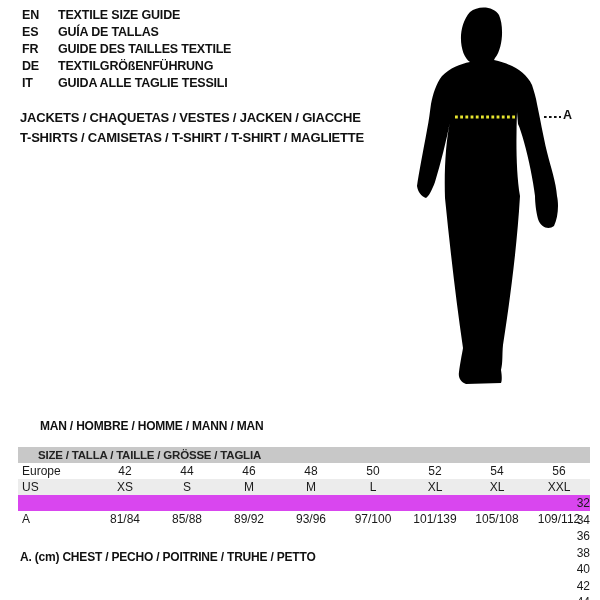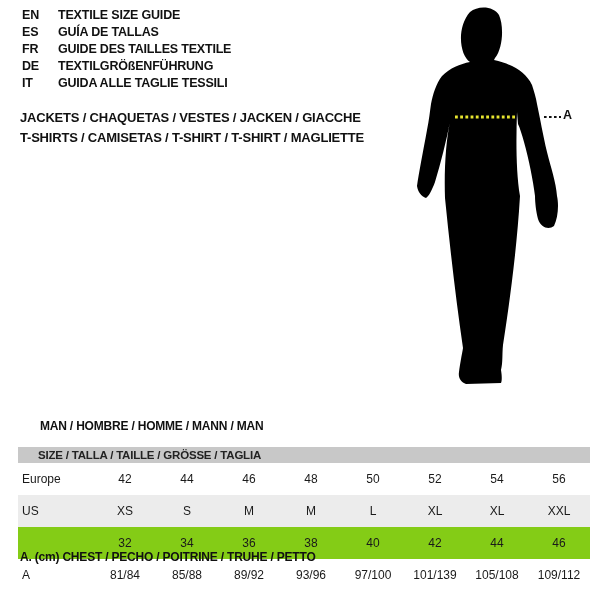--- a/index.html
+++ b/index.html
@@ -16,23 +16,23 @@
   .cats{position:absolute;left:20px;top:108px;font-weight:700;font-size:13px;line-height:20px;letter-spacing:-0.2px;}
   
   .figure-wrap{position:absolute;left:400px;top:0;width:200px;height:400px;}
   .fig-label{position:absolute;left:563px;top:108px;font-weight:700;font-size:12.5px;}
   
   .section-title{position:absolute;left:20px;top:419px;font-weight:700;font-size:12px;letter-spacing:-0.2px;margin-left:20px;}
   
   .size-table{position:absolute;left:18px;top:447px;width:572px;font-size:12px;}
   .st-header{background:#c8c8c8;height:16px;line-height:16px;padding-left:20px;
              font-weight:700;font-size:11.5px;color:#222;letter-spacing:-0.2px;}
-  .st-row{display:flex;height:32px;line-height:16.5px;align-items:center;}
+  .st-row{display:flex;height:16px;line-height:16.5px;align-items:flex-end;}
   .st-row.row-1{background:#ececec;}
-  .st-row.row-2{background:#84cc16;}
+  .st-row.row-2{background:#d946ef;flex-direction:column;}
   .st-label{width:72px;padding-left:4px;color:#1a1a1a;}
   .st-cell{flex:1;text-align:center;color:#1a1a1a;}
   
   .footnote{position:absolute;left:20px;top:550px;font-weight:700;font-size:12px;letter-spacing:-0.2px;}
 </style>
 </head>
 <body>
 
 <div class="canvas">
 

